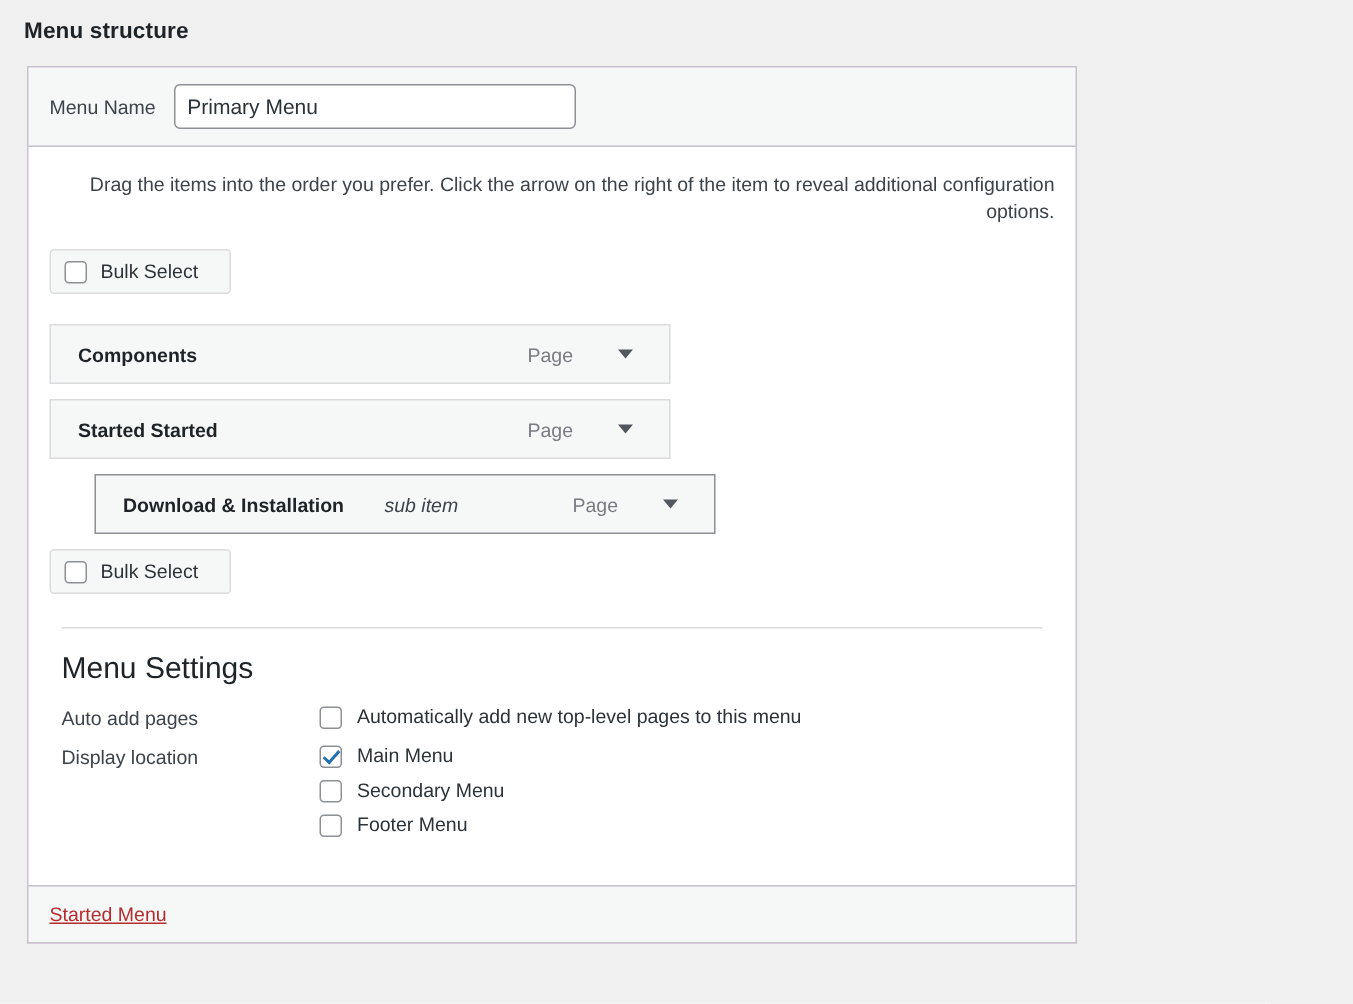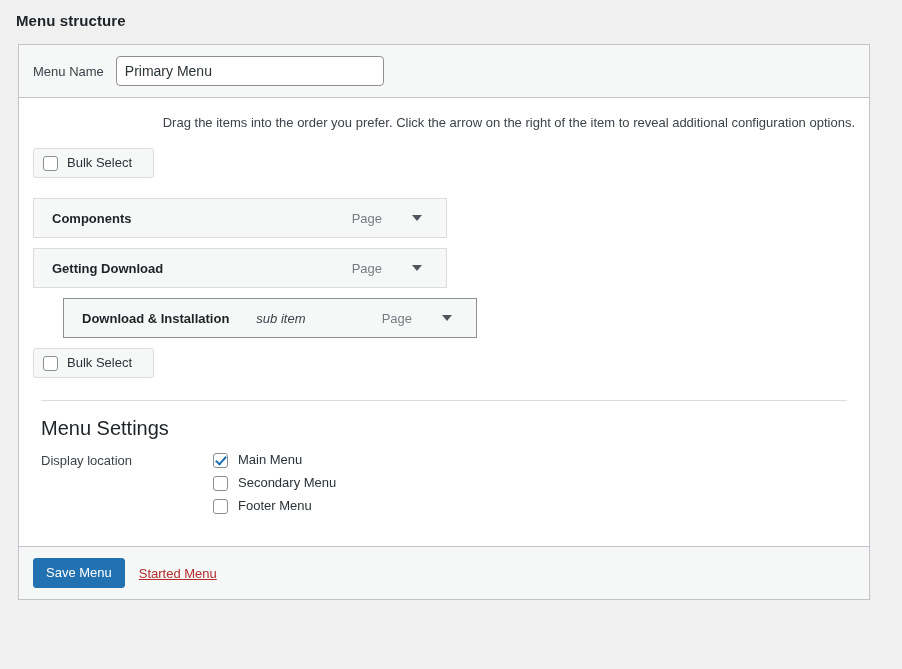--- a/index.html
+++ b/index.html
@@ -24,21 +24,21 @@
     padding: 11px 0 0 16px;
     line-height: 20px;
     letter-spacing: 0.1px;
   }
 
   
   .panel {
     position: absolute;
     left: 18px;
     top: 44px;
-    width: 852px;
+    width: 700px;
     background: #f0abfc;
     border: 1px solid #c3c4c7;
     box-sizing: border-box;
   }
 
   
   .menu-name-header {
     background: #f6f7f7;
     border-bottom: 1px solid #c3c4c7;
     padding: 15px 14px;
@@ -279,21 +279,21 @@
       <div class="menu-item">
         <span class="mi-title">Components</span>
         <span class="mi-spacer"></span>
         <span class="mi-type">Page</span>
         <span class="mi-toggle">
           <span class="caret-down"></span>
         </span>
       </div>
 
       <div class="menu-item">
-        <span class="mi-title">Getting Download</span>
+        <span class="mi-title">Started Started</span>
         <span class="mi-spacer"></span>
         <span class="mi-type">Page</span>
         <span class="mi-toggle">
           <span class="caret-down"></span>
         </span>
       </div>
 
       <div class="menu-item sub">
         <span class="mi-title">Download &amp; Installation</span>
         <span class="mi-sublabel">sub item</span>
@@ -311,20 +311,29 @@
       <span class="cb"></span>
       <span>Bulk Select</span>
     </div>
 
     <div class="divider"></div>
 
     
     <div class="settings">
       <div class="settings-title">Menu Settings</div>
 
+      <div class="setting-row">
+        <div class="setting-label">Auto add pages</div>
+        <div class="setting-opts">
+          <label class="opt">
+            <span class="cb"></span>
+            <span class="opt-label">Automatically add new top-level pages to this menu</span>
+          </label>
+        </div>
+      </div>
 
       <div class="setting-row">
         <div class="setting-label">Display location</div>
         <div class="setting-opts">
           <label class="opt">
             <span class="cb checked"></span>
             <span class="opt-label">Main Menu</span>
           </label>
           <label class="opt">
             <span class="cb"></span>
@@ -333,17 +342,16 @@
           <label class="opt">
             <span class="cb"></span>
             <span class="opt-label">Footer Menu</span>
           </label>
         </div>
       </div>
     </div>
   </div>
 
   <div class="panel-footer">
-    <button class="save-btn">Save Menu</button>
     <a class="delete-link">Started Menu</a>
   </div>
 
 </div>
 
 </body></html>

